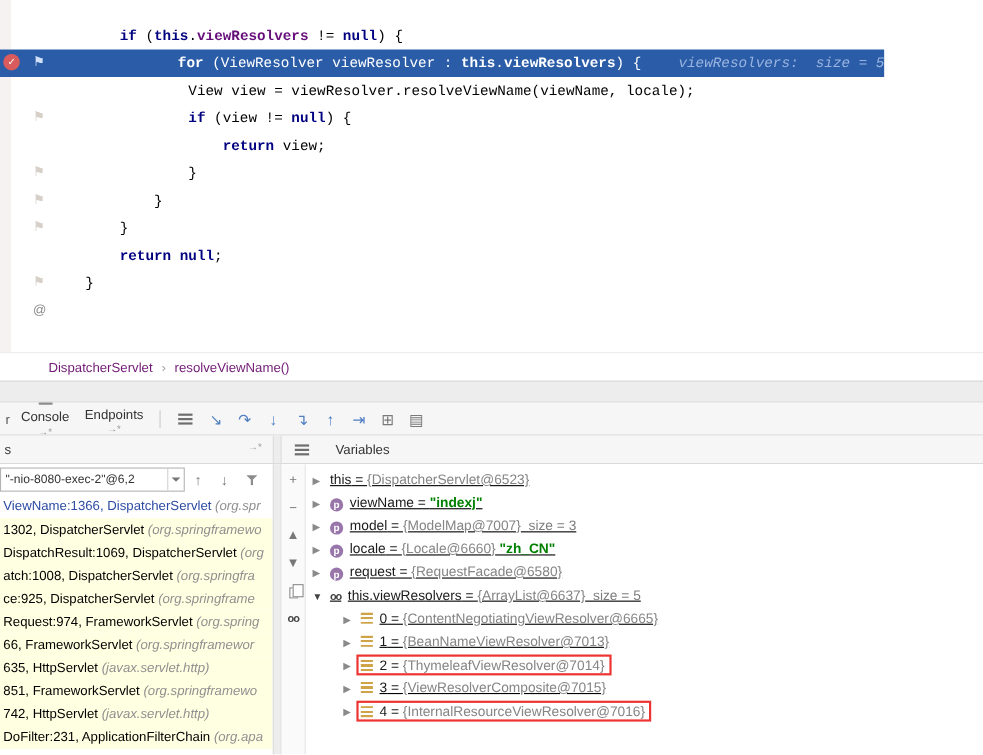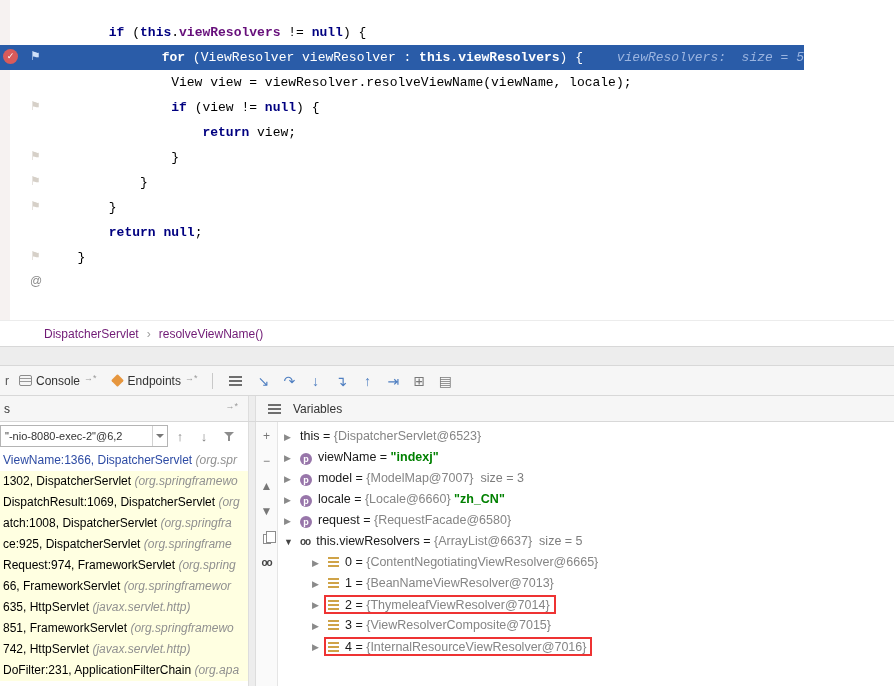--- a/index.html
+++ b/index.html
@@ -29,40 +29,40 @@
     font-size:12px;color:#7d7d7d;background:#fff;border-top:1px solid #ececec;}
   .bc-sep{color:#a0a0a0;}
   .bc-item{color:#701a75;}
 
   .splitter-h{height:20px;background:#ededed;border-top:1px solid #d8d8d8;border-bottom:1px solid #d8d8d8;}
 
   
   .toolbar{height:30px;background:#f6f6f6;border-bottom:1px solid #d8d8d8;display:flex;
     align-items:center;padding-left:2px;}
   .cropped-tab{font-size:12px;color:#555;padding:0 3px;}
-  .dtab{display:flex;align-items:center;gap:4px;padding:0 7px;height:100%;font-size:12px;color:#333;}
+  .dtab{display:flex;align-items:center;gap:4px;padding:0 7px;height:100%;font-size:12px;color:#333;flex-direction:column;}
   .dtab-label{color:#333;}
   .tab-suffix{font-size:9px;color:#999;position:relative;top:-3px;}
   .icon-console{display:inline-block;width:13px;height:11px;border:1px solid #8d8d8d;border-radius:2px;
     background:linear-gradient(to bottom,transparent 2px,#9a9a9a 2px,#9a9a9a 3px,transparent 3px,
     transparent 5px,#9a9a9a 5px,#9a9a9a 6px,transparent 6px);}
   .icon-endpoints{display:inline-block;width:9px;height:9px;background:#e6963e;transform:rotate(45deg);
     border-radius:1px;margin:0 2px;}
   .vsep{width:1px;height:16px;background:#c9c9c9;margin:0 8px;}
   .icon-burger{display:inline-block;width:13px;height:10px;border-top:2px solid #6e6e6e;
     border-bottom:2px solid #6e6e6e;position:relative;margin:0 8px;}
   .icon-burger::after{content:"";position:absolute;left:0;right:0;top:2px;height:2px;background:#6e6e6e;}
   .step{display:inline-block;width:26px;text-align:center;font-size:14px;line-height:28px;}
 
   
   .panel-headers{height:26px;display:flex;background:#f6f6f6;border-bottom:1px solid #d8d8d8;}
   .ph-left{width:248px;display:flex;align-items:center;justify-content:space-between;
     padding:0 10px 0 4px;font-size:12px;color:#333;}
   .ph-gap{width:8px;background:#ededed;border-left:1px solid #dddddd;border-right:1px solid #dddddd;}
-  .ph-right{flex:1;display:flex;align-items:center;gap:4px;padding-left:4px;font-size:12px;color:#333;}
+  .ph-right{flex:1;display:flex;align-items:center;gap:16px;padding-left:4px;font-size:12px;color:#333;}
 
   
   .bottom{display:flex;height:264px;background:#fff;}
   .frames{width:248px;display:flex;flex-direction:column;background:#fff;overflow:hidden;}
   .panel-gap{width:8px;background:#ededed;border-left:1px solid #dddddd;border-right:1px solid #dddddd;}
   .vars{flex:1;display:flex;background:#fff;min-width:0;overflow:hidden;}
 
   .frames-toolbar{height:28px;display:flex;align-items:center;padding:3px 0;}
   .thread-combo{width:168px;height:22px;border:1px solid #b4b4b4;background:#fff;display:flex;
     align-items:center;font-size:11px;color:#333;padding-left:4px;}
@@ -86,21 +86,21 @@
 
   .vars-toolbar{width:22px;background:#fafafa;border-right:1px solid #e5e5e5;display:flex;
     flex-direction:column;align-items:center;padding-top:8px;gap:13px;}
   .vt-icon{color:#777;font-size:12px;line-height:12px;width:14px;text-align:center;}
   .icon-copy{position:relative;width:8px;height:10px;background:#fff;border:1px solid #8d8d8d;margin-top:4px;}
   .icon-copy::after{content:"";position:absolute;left:2px;top:-4px;width:8px;height:10px;
     border:1px solid #8d8d8d;background:#fff;}
   .icon-glasses{font-weight:bold;font-size:10px;color:#444;letter-spacing:-1px;}
 
   .vars-tree{flex:1;padding-top:4px;font-size:12.5px;min-width:0;overflow:hidden;}
-  .var-row{height:21px;line-height:21px;white-space:pre;overflow:hidden;padding-left:6px;}
+  .var-row{height:21px;line-height:21px;white-space:pre;overflow:hidden;padding-left:6px;text-decoration:underline;}
   .var-row.child{padding-left:34px;}
   .chev{display:inline-block;width:16px;font-size:9px;color:#8a8a8a;}
   .chev.open{color:#444;}
   .icon-p{display:inline-block;width:12px;height:12px;border-radius:50%;background:#9876aa;color:#fff;
     font-size:9px;font-weight:bold;text-align:center;line-height:12px;vertical-align:-1px;margin-right:6px;}
   .icon-elem{display:inline-block;width:11px;height:10px;vertical-align:-1px;margin-right:6px;
     background:linear-gradient(to bottom,#cfa348 0 2px,transparent 2px 4px,#cfa348 4px 6px,
     transparent 6px 8px,#cfa348 8px 10px);}
   .vicon-g{margin-right:6px;}
   .vname{color:#1a1a1a;}

